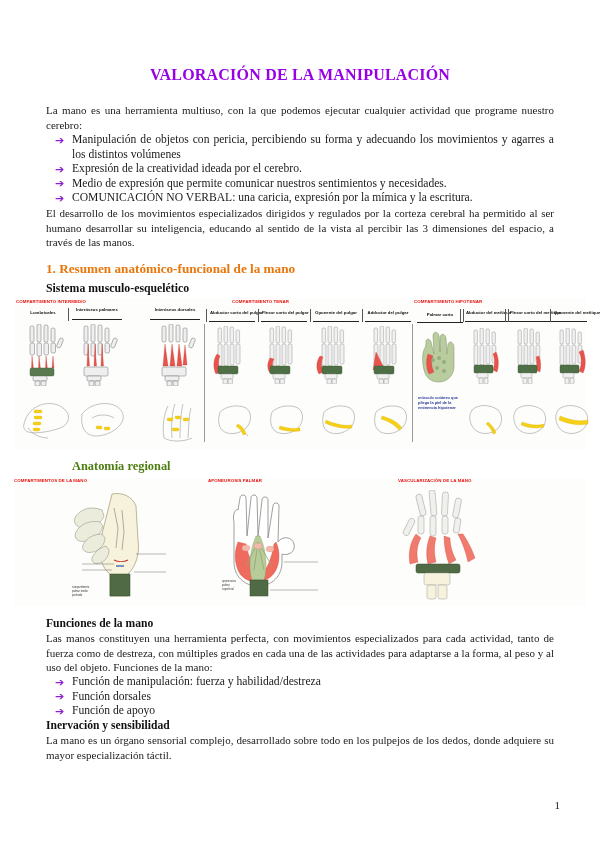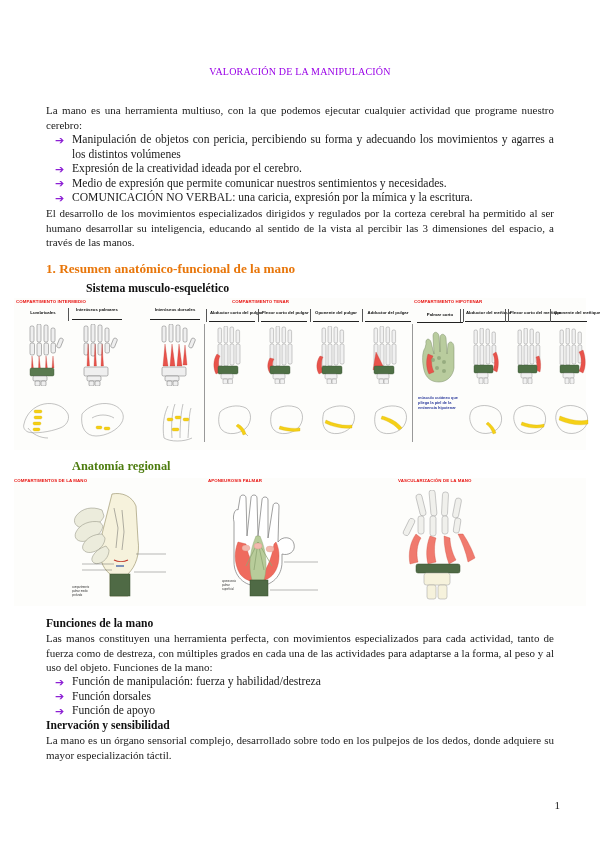--- a/index.html
+++ b/index.html
@@ -18,22 +18,22 @@
   .page {
     position: absolute;
     inset: 0;
     padding: 0;
   }
   .doc-title {
     position: absolute;
     top: 66px; left: 0; right: 0;
     text-align: center;
     font-family: "Liberation Serif", serif;
-    font-weight: normal;
-    font-size: 10px;
+    font-weight: bold;
+    font-size: 16px;
     letter-spacing: 0.2px;
     color: #9900e6;
   }
   .body-col {
     position: absolute;
     left: 46px;
     width: 508px;
   }
   p.para {
     margin: 0 0 0 0;
@@ -175,21 +175,21 @@
     </ul>
   </div>
 
   <div class="body-col" style="top:206px;">
     <p class="para">El desarrollo de los movimientos especializados dirigidos y regulados por la corteza cerebral ha permitido al ser humano desarrollar su inteligencia, educando al sentido de la vista al percibir las 3 dimensiones del espacio, a través de las manos.</p>
   </div>
 
   <div class="body-col" style="top:261px;">
     <div class="sec-head-orange">1. Resumen anatómico-funcional de la mano</div>
   </div>
-  <div class="body-col" style="top:281px;margin-left:40px;">
+  <div class="body-col" style="top:281px;">
     <div class="sub-head">Sistema musculo-esquelético</div>
   </div>
 
   <div class="plate plate1">
 
     <div class="grp-label" style="left:2px;  top:1px;">COMPARTIMENTO  INTERMEDIO</div>
     <div class="grp-label" style="left:218px;top:1px;">COMPARTIMENTO TENAR</div>
     <div class="grp-label" style="left:400px;top:1px;">COMPARTIMENTO HIPOTENAR</div>
 
     <div class="col-cap" style="left:6px;  top:12px; width:46px;">Lumbricales</div>

